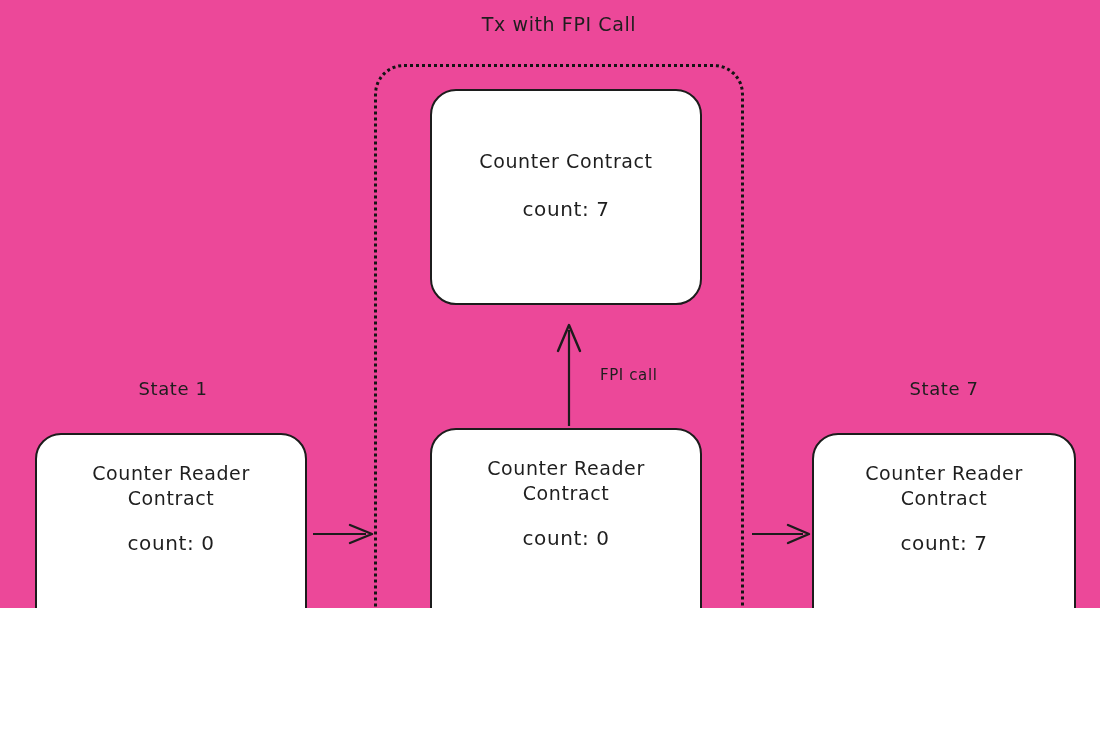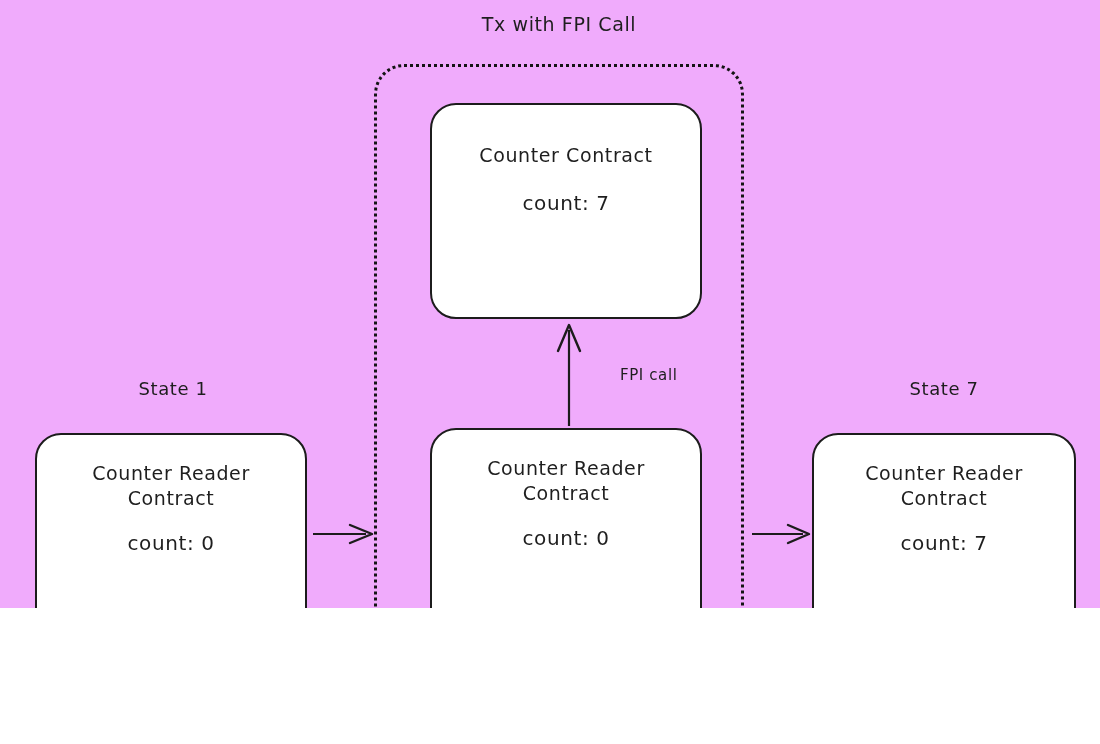--- a/index.html
+++ b/index.html
@@ -9,21 +9,21 @@
     background: #ffffff;
   }
   body {
     font-family: "DejaVu Sans", sans-serif;
     color: #1b1b1b;
   }
   #canvas {
     position: relative;
     width: 1100px;
     height: 608px;
-    background: #f0abfc;
+    background: #ec4899;
     overflow: hidden;
   }
 
   
   .hand {
     font-family: "DejaVu Sans", sans-serif;
     color: #1e1e1e;
     letter-spacing: 0.6px;
     -webkit-font-smoothing: antialiased;
   }
@@ -98,21 +98,21 @@
 </style>
 </head>
 <body>
 
 <div id="canvas">
 
   <div class="hand diagram-title" style="left:375px; top:12px; width:368px;">Tx with FPI Call</div>
 
   <div class="group-box" style="left:374px; top:64px; width:370px; height:628px;"></div>
 
-  <div class="node-box" style="left:430px; top:103px; width:272px; height:216px; padding-top:38px;">
+  <div class="node-box" style="left:430px; top:89px; width:272px; height:216px; padding-top:58px;">
     <div class="hand node-title">Counter Contract</div>
     <div class="hand node-sub" style="margin-top:25px;">count: 7</div>
   </div>
 
   <div class="hand state-label" style="left:42px; top:378px; width:262px;">State 1</div>
 
   <div class="node-box" style="left:35px; top:433px; width:272px; height:223px; padding-top:26px;">
     <div class="hand node-title">Counter Reader
 Contract</div>
     <div class="hand node-sub" style="margin-top:22px;">count: 0</div>
@@ -125,21 +125,21 @@
   </div>
 
   <div class="hand state-label" style="left:812px; top:378px; width:264px;">State 7</div>
 
   <div class="node-box" style="left:812px; top:433px; width:264px; height:223px; padding-top:26px;">
     <div class="hand node-title">Counter Reader
 Contract</div>
     <div class="hand node-sub" style="margin-top:22px;">count: 7</div>
   </div>
 
-  <div class="hand edge-label" style="left:620px; top:365px;">FPI call</div>
+  <div class="hand edge-label" style="left:600px; top:365px;">FPI call</div>
 
   <svg id="connectors" viewBox="0 0 1100 744">
 
     <g>
       <line x1="313" y1="534" x2="366" y2="534" stroke-width="2.2"></line>
       <path d="M 350 525 L 372 534 L 350 543" stroke-width="2.4" stroke-linecap="round" stroke-linejoin="round"></path>
     </g>
 
     <g>
       <line x1="752" y1="534" x2="803" y2="534" stroke-width="2.2"></line>

